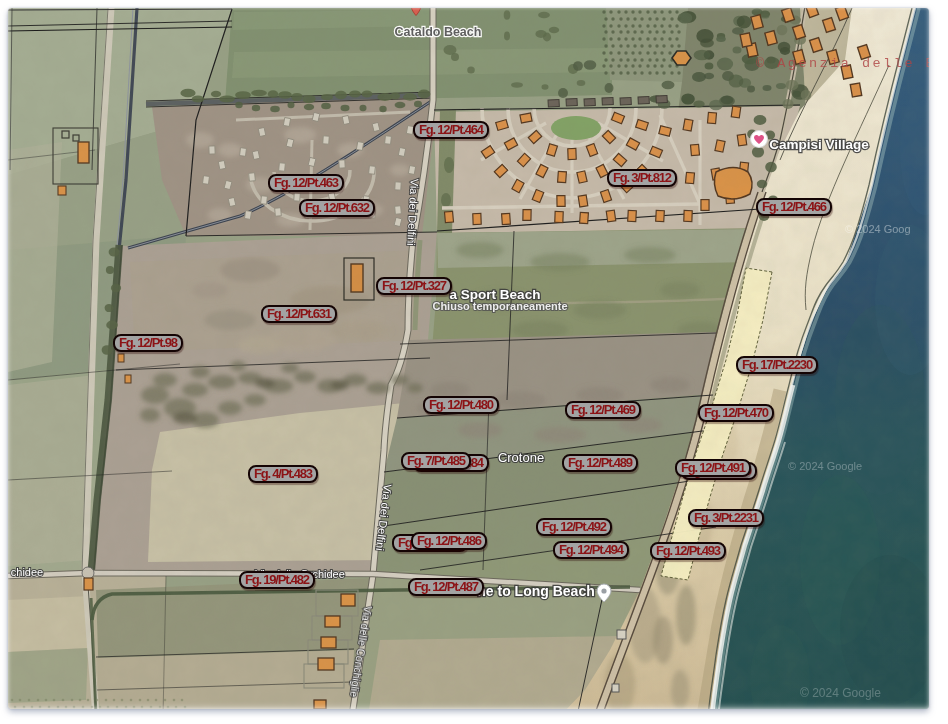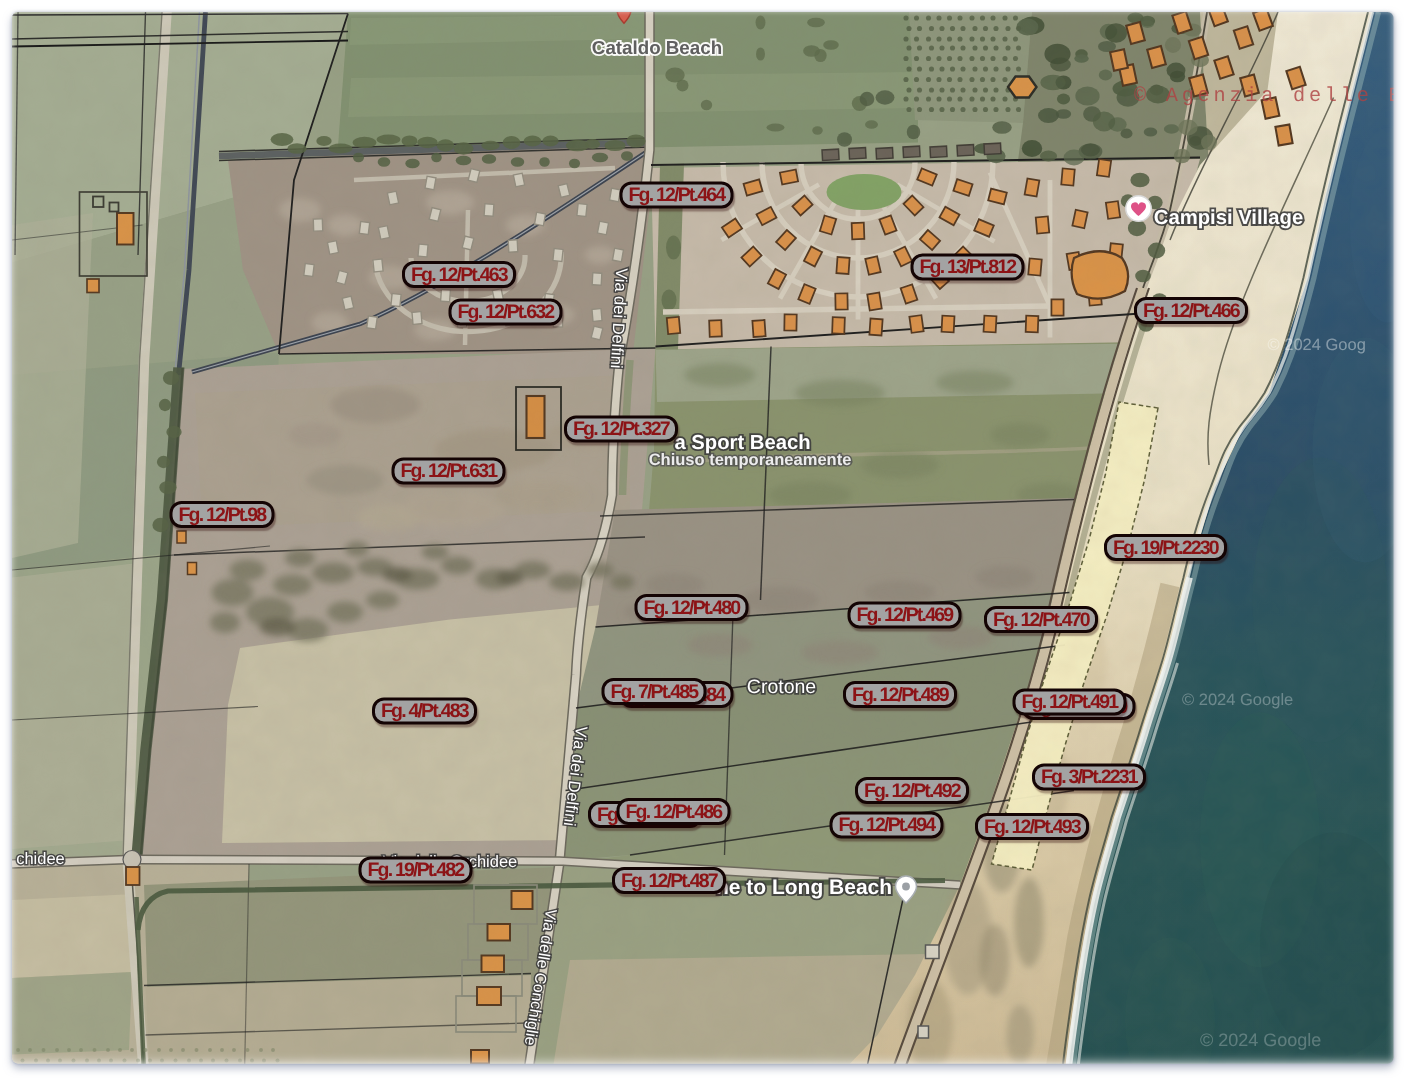--- a/index.html
+++ b/index.html
@@ -689,34 +689,34 @@
 <path d="M416,3 a4.5,4.5 0 0 1 4.5,4.5 c0,3 -4.5,8 -4.5,8 c0,0 -4.5,-5 -4.5,-8 a4.5,4.5 0 0 1 4.5,-4.5 z" fill="#e05b4b" stroke="#b03a2c" stroke-width="1"></path>
 <path d="M604,584 a7,7 0 0 1 7,7 c0,4.5 -7,11 -7,11 c0,0 -7,-6.5 -7,-11 a7,7 0 0 1 7,-7 z" fill="#ffffff" stroke="#a8adb2" stroke-width="1"></path>
 <circle cx="604" cy="591" r="2.6" fill="#9aa0a6"></circle>
 <circle cx="759" cy="139" r="8.5" fill="#ffffff" stroke="#d8d8d8" stroke-width="1"></circle>
 <path d="M759,144 c-3,-2.5 -5,-4.5 -5,-6.5 a2.6,2.6 0 0 1 5,-1 a2.6,2.6 0 0 1 5,1 c0,2 -2,4 -5,6.5 z" fill="#ea4e89"></path>
 </svg>
 </div>
 <div class="fg" style="left:413px;top:121px;z-index:10">Fg. 12/Pt.464</div>
 <div class="fg" style="left:268px;top:174px;z-index:10">Fg. 12/Pt.463</div>
 <div class="fg" style="left:299px;top:199px;z-index:10">Fg. 12/Pt.632</div>
-<div class="fg" style="left:607px;top:169px;z-index:10">Fg. 13/Pt.812</div>
+<div class="fg" style="left:607px;top:169px;z-index:10">Fg. 3/Pt.812</div>
 <div class="fg" style="left:756px;top:198px;z-index:10">Fg. 12/Pt.466</div>
 <div class="fg" style="left:376px;top:277px;z-index:10">Fg. 12/Pt.327</div>
 <div class="fg" style="left:261px;top:305px;z-index:10">Fg. 12/Pt.631</div>
 <div class="fg" style="left:113px;top:334px;z-index:10">Fg. 12/Pt.98</div>
-<div class="fg" style="left:736px;top:356px;z-index:10">Fg. 19/Pt.2230</div>
+<div class="fg" style="left:736px;top:356px;z-index:10">Fg. 17/Pt.2230</div>
 <div class="fg" style="left:423px;top:396px;z-index:10">Fg. 12/Pt.480</div>
 <div class="fg" style="left:565px;top:401px;z-index:10">Fg. 12/Pt.469</div>
-<div class="fg" style="left:656px;top:404px;z-index:10">Fg. 12/Pt.470</div>
+<div class="fg" style="left:698px;top:404px;z-index:10">Fg. 12/Pt.470</div>
 <div class="fg" style="left:413px;top:454px;z-index:5">Fg. 12/Pt.484</div>
 <div class="fg" style="left:401px;top:452px;z-index:10">Fg. 7/Pt.485</div>
 <div class="fg" style="left:562px;top:454px;z-index:10">Fg. 12/Pt.489</div>
 <div class="fg" style="left:681px;top:462px;z-index:5">Fg. 12/Pt.490</div>
 <div class="fg" style="left:675px;top:459px;z-index:10">Fg. 12/Pt.491</div>
 <div class="fg" style="left:248px;top:465px;z-index:10">Fg. 4/Pt.483</div>
-<div class="fg" style="left:570px;top:518px;z-index:10">Fg. 12/Pt.492</div>
+<div class="fg" style="left:536px;top:518px;z-index:10">Fg. 12/Pt.492</div>
 <div class="fg" style="left:688px;top:509px;z-index:10">Fg. 3/Pt.2231</div>
 <div class="fg" style="left:392px;top:534px;z-index:5">Fg. 12/Pt.488</div>
 <div class="fg" style="left:411px;top:532px;z-index:10">Fg. 12/Pt.486</div>
 <div class="fg" style="left:553px;top:541px;z-index:10">Fg. 12/Pt.494</div>
 <div class="fg" style="left:650px;top:542px;z-index:10">Fg. 12/Pt.493</div>
 <div class="fg" style="left:239px;top:571px;z-index:10">Fg. 19/Pt.482</div>
 <div class="fg" style="left:408px;top:578px;z-index:10">Fg. 12/Pt.487</div>
 </body></html>

